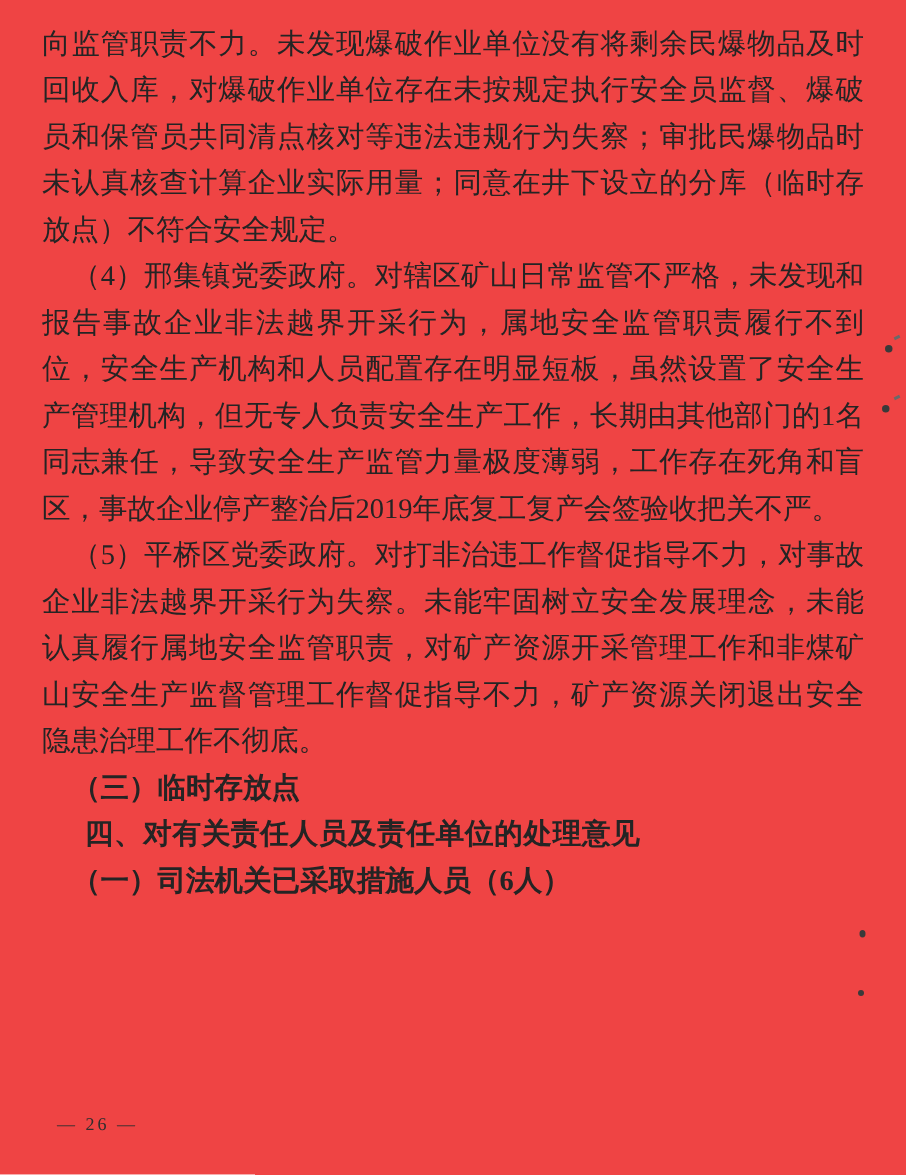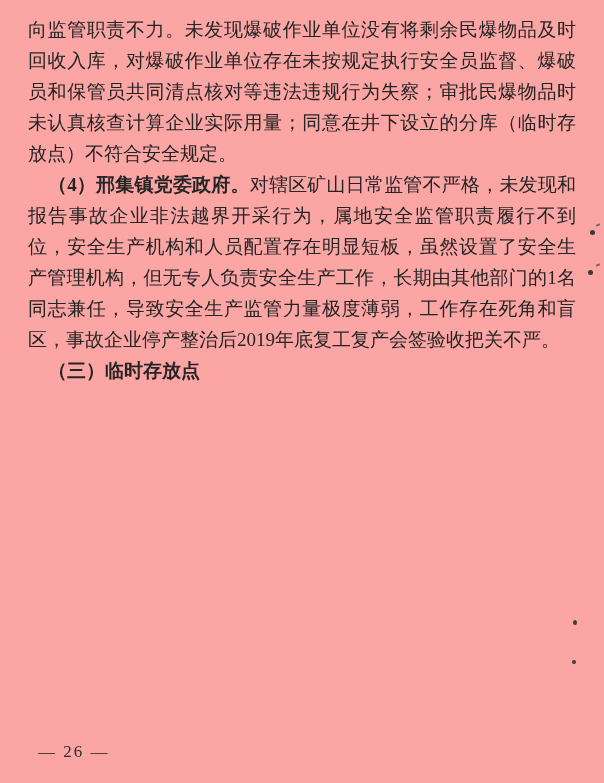--- a/index.html
+++ b/index.html
@@ -4,21 +4,21 @@
 <style>
   html, body {
     margin: 0;
     padding: 0;
     background: #ffffff;
   }
   .page {
     position: relative;
     width: 604px;
     height: 783px;
-    background: #fca5a5;
+    background: #ef4444;
     overflow: hidden;
   }
   .content {
     position: absolute;
     left: 28px;
     top: 14px;
     width: 548px;
   }
   .content p {
     margin: 0;
@@ -27,33 +27,33 @@
     font-size: 19px;
     line-height: 31px;
     color: #242424;
     text-align: justify;
     text-justify: inter-character;
   }
   .mt6 { margin-top: 6px; }
   .mt3 { margin-top: 3px; }
   .indent-paren { text-indent: 1.05em; }
   .indent-plain { text-indent: 1.5em; }
-  .lead { font-weight: bold; }
+  .lead { font-weight: normal; }
   .heading-kai { font-weight: bold; }
   .heading-hei {
     font-family: "Liberation Sans", sans-serif;
     font-weight: bold;
     letter-spacing: 0.5px;
   }
   .page-number {
     position: absolute;
     left: 38px;
     top: 742px;
     font-family: "Liberation Serif", serif;
-    font-size: 17px;
+    font-size: 12px;
     color: #2e2e2e;
     letter-spacing: 2px;
   }
   .speck {
     position: absolute;
     background: #3a3a3a;
     border-radius: 50%;
   }
   .speck-tick {
     position: absolute;
@@ -72,25 +72,30 @@
 
 <div class="page">
   <div class="content">
 
     <p class="body">向监管职责不力。未发现爆破作业单位没有将剩余民爆物品及时回收入库，对爆破作业单位存在未按规定执行安全员监督、爆破员和保管员共同清点核对等违法违规行为失察；审批民爆物品时未认真核查计算企业实际用量；同意在井下设立的分库（临时存放点）不符合安全规定。</p>
 
     <p class="body indent-paren mt6">
       <b class="lead">（4）邢集镇党委政府。</b><span>对辖区矿山日常监管不严格，未发现和报告事故企业非法越界开采行为，属地安全监管职责履行不到位，安全生产机构和人员配置存在明显短板，虽然设置了安全生产管理机构，但无专人负责安全生产工作，长期由其他部门的1名同志兼任，导致安全生产监管力量极度薄弱，工作存在死角和盲区，事故企业停产整治后2019年底复工复产会签验收把关不严。</span>
     </p>
 
+    <p class="body indent-paren mt6">
+      <b class="lead">（5）平桥区党委政府。</b><span>对打非治违工作督促指导不力，对事故企业非法越界开采行为失察。未能牢固树立安全发展理念，未能认真履行属地安全监管职责，对矿产资源开采管理工作和非煤矿山安全生产监督管理工作督促指导不力，矿产资源关闭退出安全隐患治理工作不彻底。</span>
+    </p>
 
     <p class="heading-kai indent-paren mt3">（三）临时存放点</p>
 
 
+    <p class="heading-hei indent-plain mt3">四、对有关责任人员及责任单位的处理意见</p>
 
+    <p class="heading-kai indent-paren">（一）司法机关已采取措施人员（6人）</p>
 
 
   </div>
 
   <div class="page-number">— 26 —</div>
 
   <div class="speck s1"></div>
   <div class="speck-tick t1"></div>
   <div class="speck s2"></div>
   <div class="speck-tick t2"></div>

